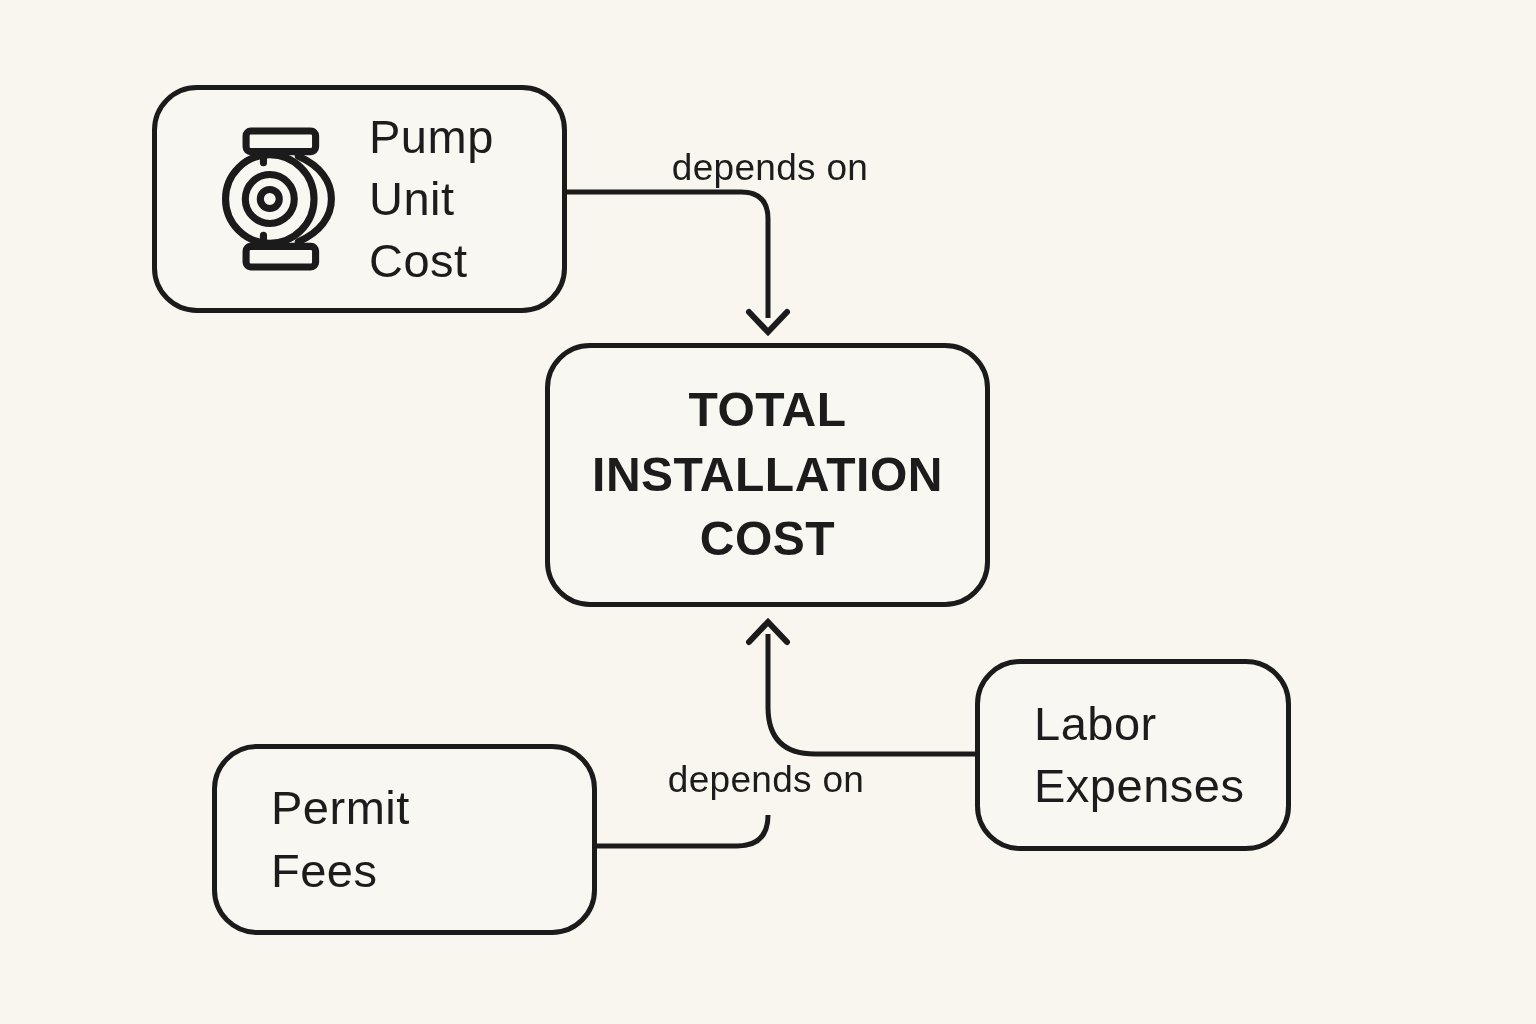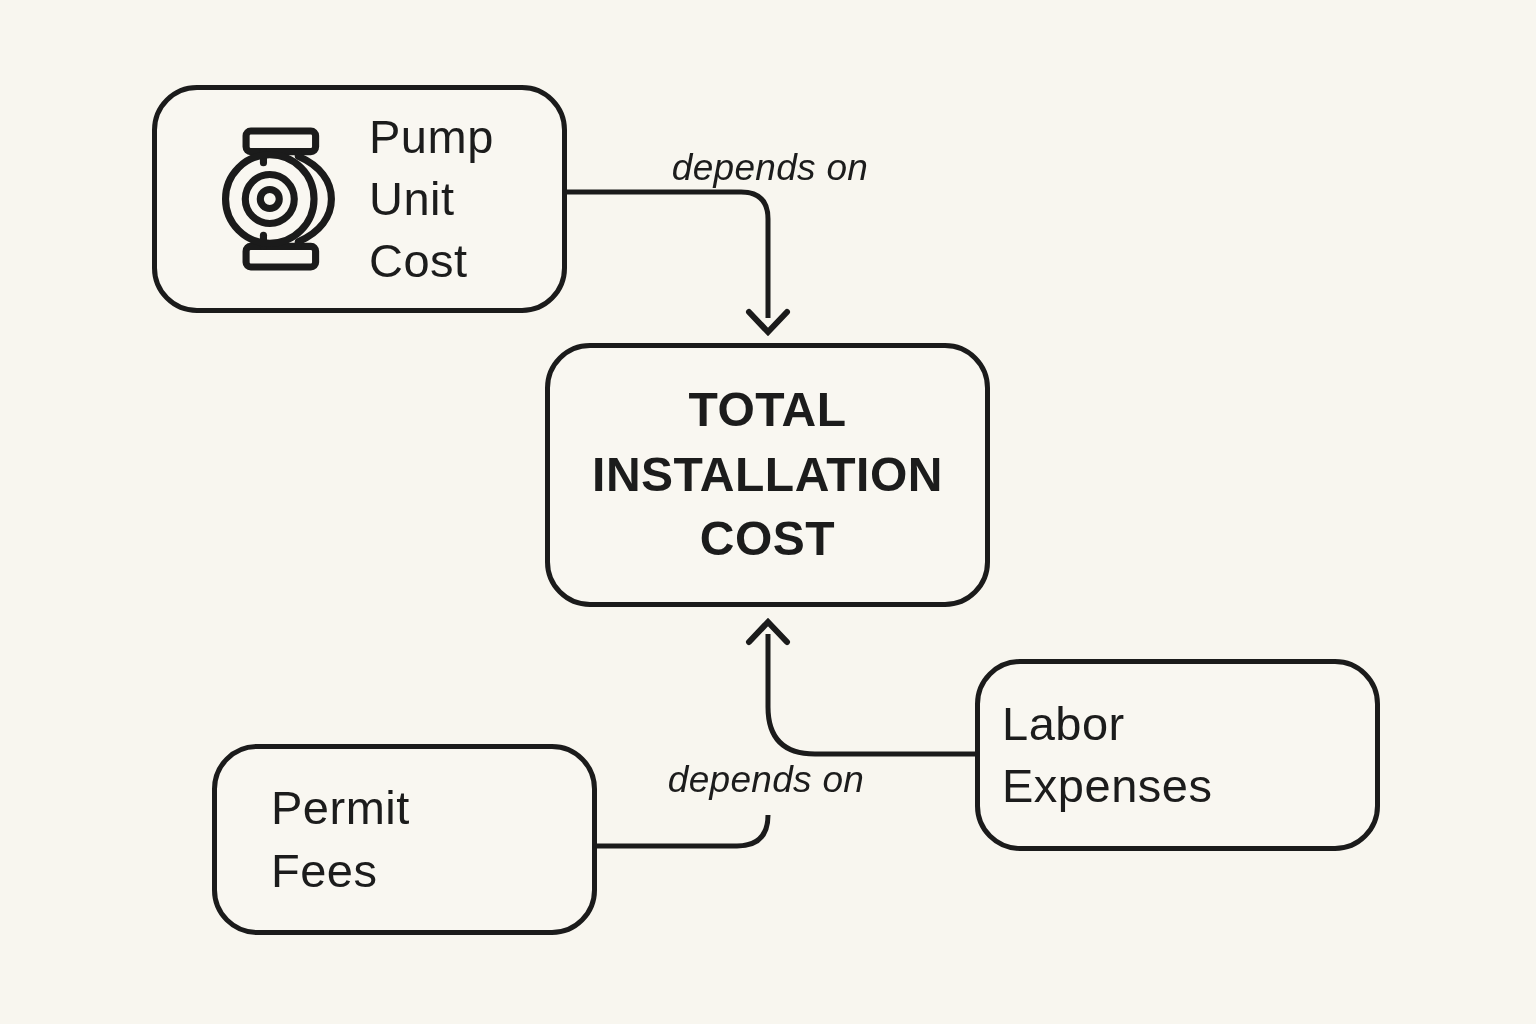--- a/index.html
+++ b/index.html
@@ -43,30 +43,29 @@
   #node-pump .pump-icon-box { width: 158px; height: 178px; flex: 0 0 auto; margin-right: 6px; }
   #node-total { left: 545px; top: 343px; width: 445px; height: 264px; justify-content: center; }
   #node-total .node-label {
     font-size: 48px;
     font-weight: 700;
     line-height: 1.35;
     text-align: center;
     letter-spacing: 0.5px;
   }
   #node-permit { left: 212px; top: 744px; width: 385px; height: 191px; padding-left: 54px; }
-  #node-labor  { left: 975px; top: 659px; width: 405px; height: 192px; padding-left: 22px; }
+  #node-labor  { left: 975px; top: 659px; width: 316px; height: 192px; padding-left: 54px; }
   .edge-label {
     position: absolute;
     width: 280px;
     text-align: center;
     font-size: 37px;
     font-weight: 400;
     color: #1c1c1c;
     letter-spacing: 0.3px;
-    font-style: italic;
   }
   #edge-label-top { left: 630px; top: 147px; }
   #edge-label-bottom { left: 626px; top: 759px; }
 </style>
 </head>
 <body>
 
 <div class="stage">
 
   <svg class="wires" viewBox="0 0 1536 1024" fill="none" stroke="#1b1b1b">

